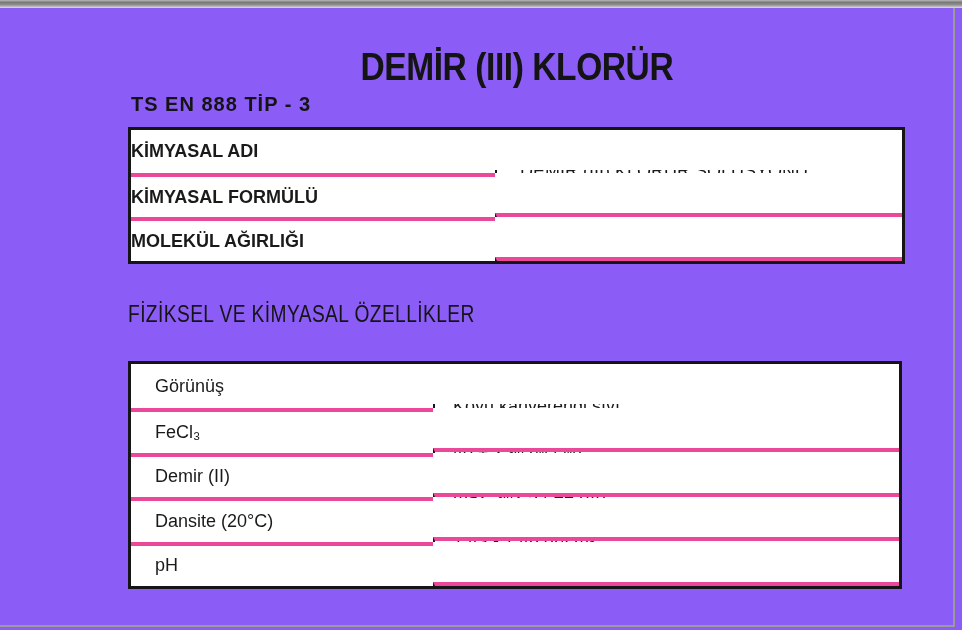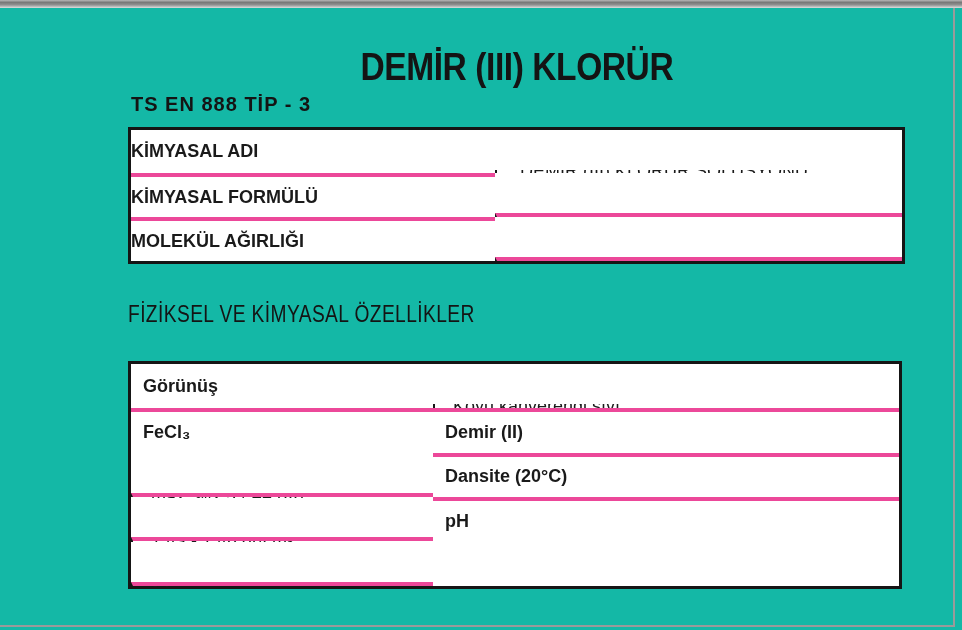--- a/index.html
+++ b/index.html
@@ -5,21 +5,21 @@
   * { margin: 0; padding: 0; box-sizing: border-box; }
   html, body { background: #fff; }
   body {
     font-family: "Liberation Sans", "DejaVu Sans", sans-serif;
     color: #1a1a1a;
   }
   .stage {
     position: relative;
     width: 962px;
     height: 630px;
-    background: #14b8a6;
+    background: #8b5cf6;
     overflow: hidden;
   }
   .top-bar {
     position: absolute;
     top: 0; left: 0;
     width: 962px; height: 8px;
     background: linear-gradient(180deg, #b8b8b8 0%, #787878 30%, #8f8f8f 60%, #dedede 100%);
   }
   .right-edge {
     position: absolute;
@@ -95,21 +95,21 @@
     align-items: center;
     font-size: 18px;
     white-space: nowrap;
     overflow: hidden;
     color: #1a1a1a;
   }
   .cell.label { padding-left: 0; }
   .cell.value { border-left: 2px solid #151515; padding-left: 23px; margin-top: 40px; }
   .cell.sep   { border-top: 4px solid #ec4899; }
   .table-identity .cell.label { font-weight: bold; }
-  .table-props .cell.label { padding-left: 12px; font-weight: bold; }
+  .table-props .cell.label { padding-left: 24px; font-weight: normal; }
   .table-props .cell.value { padding-left: 18px; text-align: right; }
 </style>
 </head>
 <body>
 
 <div class="stage">
 
   <div class="top-bar"></div>
   <div class="right-edge"></div>
   <div class="bottom-edge"></div>
@@ -126,20 +126,21 @@
     <div class="cell label sep">MOLEKÜL AĞIRLIĞI</div>
     <div class="cell value sep">162,2 gr/mol</div>
   </div>
 
   <h2 class="section-heading"><span class="cond">FİZİKSEL VE KİMYASAL ÖZELLİKLER</span></h2>
 
   <div class="spec-table table-props">
     <div class="cell label">Görünüş</div>
     <div class="cell value">Koyu kahverengi sıvı</div>
     <div class="cell label sep">FeCl₃</div>
+    <div class="cell value sep">40 ± 2 % (w / w)</div>
     <div class="cell label sep">Demir (II)</div>
     <div class="cell value sep">max. %2.5 / Fe (III)</div>
     <div class="cell label sep">Dansite (20°C)</div>
     <div class="cell value sep">1,43 - 1,48 gr/cm³</div>
     <div class="cell label sep">pH</div>
     <div class="cell value sep">&lt;1</div>
   </div>
 
 </div>
 

